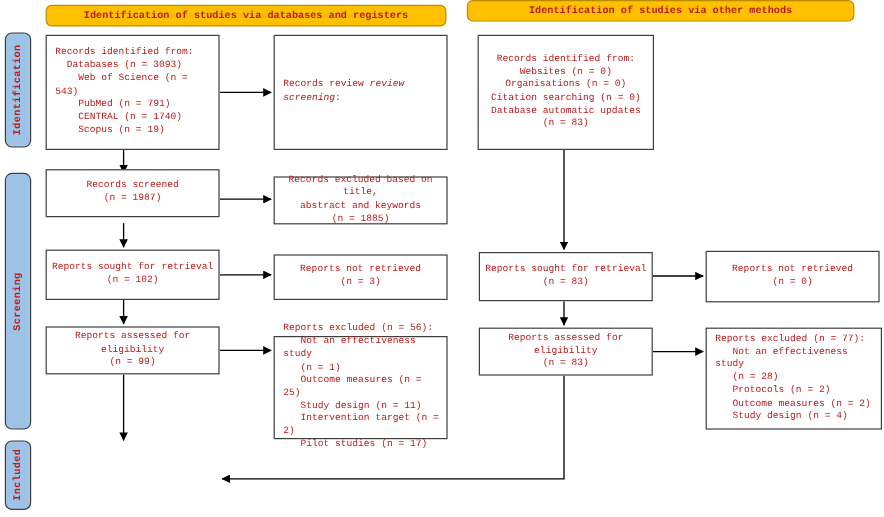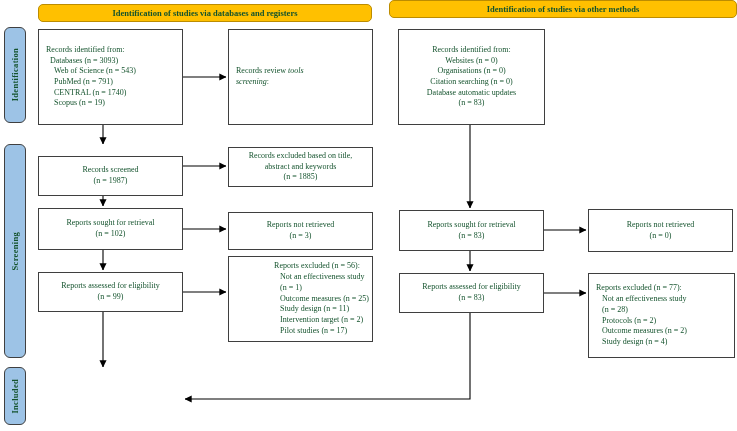--- a/index.html
+++ b/index.html
@@ -1,18 +1,18 @@
 <!DOCTYPE html>
 <html style="--header-fill: #FFC000; --header-border: #BC8C00; --sidebar-fill: #9DC3E6; --sidebar-border: #404040; --box-border: #3F3F3F; --arrow: #000000;"><head>
 <meta charset="utf-8">
 <style>
   html,body{margin:0;padding:0;background:#fff;}
   .canvas{
     position:relative;width:737px;height:431px;background:#fff;
-    font-family:Liberation Serif, serif;color:#14532d;overflow:hidden;
+    font-family:Liberation Mono, monospace;color:#b91c1c;overflow:hidden;
   }
   svg.arrows{position:absolute;left:0;top:0;width:737px;height:431px;pointer-events:none;}
   svg.arrows line, svg.arrows path{stroke:var(--arrow, #000);stroke-width:1.1;fill:none;}
   svg.arrows marker path{fill:var(--arrow, #000);stroke:none;}
 
   .header{
     position:absolute;background:var(--header-fill,#FFC000);
     border:1.5px solid var(--header-border,#BC8C00);border-radius:5px;
     display:flex;align-items:center;justify-content:center;
     font-weight:bold;font-size:8.5px;box-sizing:border-box;text-align:center;
@@ -29,37 +29,37 @@
   .box{
     position:absolute;background:#fff;border:1.4px solid var(--box-border,#3F3F3F);
     box-sizing:border-box;display:flex;flex-direction:column;justify-content:center;
     font-size:8px;line-height:1.34;
   }
   .box .lines{white-space:pre-wrap;}
   .box.center{text-align:center;padding:2px 3px;}
   .box.left{text-align:left;padding:2px 3px 2px 7px;}
 
   #header-db{left:38px;top:4px;width:334px;height:18px;}
-  #header-other{left:389px;top:0;width:348px;height:18px;}
+  #header-other{left:389px;top:0;width:323px;height:18px;}
 
   #side-identification{left:4px;top:27px;width:22px;height:96px;}
   #side-screening{left:4px;top:144px;width:22px;height:214px;}
   #side-included{left:4px;top:367px;width:22px;height:58px;}
 
   #box-db-identified{left:38px;top:29px;width:145px;height:96px;}
   #box-db-removed{left:228px;top:29px;width:145px;height:96px;}
   #box-other-identified{left:398px;top:29px;width:147px;height:96px;}
-  #box-db-screened{left:38px;top:156px;width:145px;height:40px;}
+  #box-db-screened{left:38px;top:141px;width:145px;height:40px;}
   #box-db-excluded-screen{left:228px;top:147px;width:145px;height:40px;}
   #box-db-sought{left:38px;top:208px;width:145px;height:42px;}
   #box-db-notretrieved{left:228px;top:212px;width:145px;height:38px;}
   #box-other-sought{left:399px;top:210px;width:145px;height:41px;}
   #box-other-notretrieved{left:588px;top:209px;width:145px;height:43px;}
   #box-db-assessed{left:38px;top:272px;width:145px;height:40px;}
-  #box-db-excluded-elig{left:228px;top:256px;width:145px;height:86px;align-items:flex-end;}
+  #box-db-excluded-elig{left:228px;top:280px;width:145px;height:86px;align-items:flex-end;}
   #box-other-assessed{left:399px;top:273px;width:145px;height:40px;}
   #box-other-excluded-elig{left:588px;top:273px;width:147px;height:85px;}
   #box-included{left:38px;top:369px;width:145px;height:57px;}
 </style>
 </head>
 <body>
 
 <div class="canvas">
 
   <svg class="arrows" viewBox="0 0 737 431">
@@ -99,21 +99,21 @@
   <div class="box left" id="box-db-identified">
     <div class="lines">Records identified from:
   Databases (n = 3093)
     Web of Science (n = 543)
     PubMed (n = 791)
     CENTRAL (n = 1740)
     Scopus (n = 19)</div>
   </div>
 
   <div class="box left" id="box-db-removed">
-    <div class="lines"><span>Records review </span><i>tools</i><br><i>screening</i><span>:</span></div>
+    <div class="lines"><span>Records review </span><i>review</i><br><i>screening</i><span>:</span></div>
   </div>
 
   <div class="box center" id="box-other-identified">
     <div class="lines">Records identified from:
 Websites (n = 0)
 Organisations (n = 0)
 Citation searching (n = 0)
 Database automatic updates
 (n = 83)</div>
   </div>

